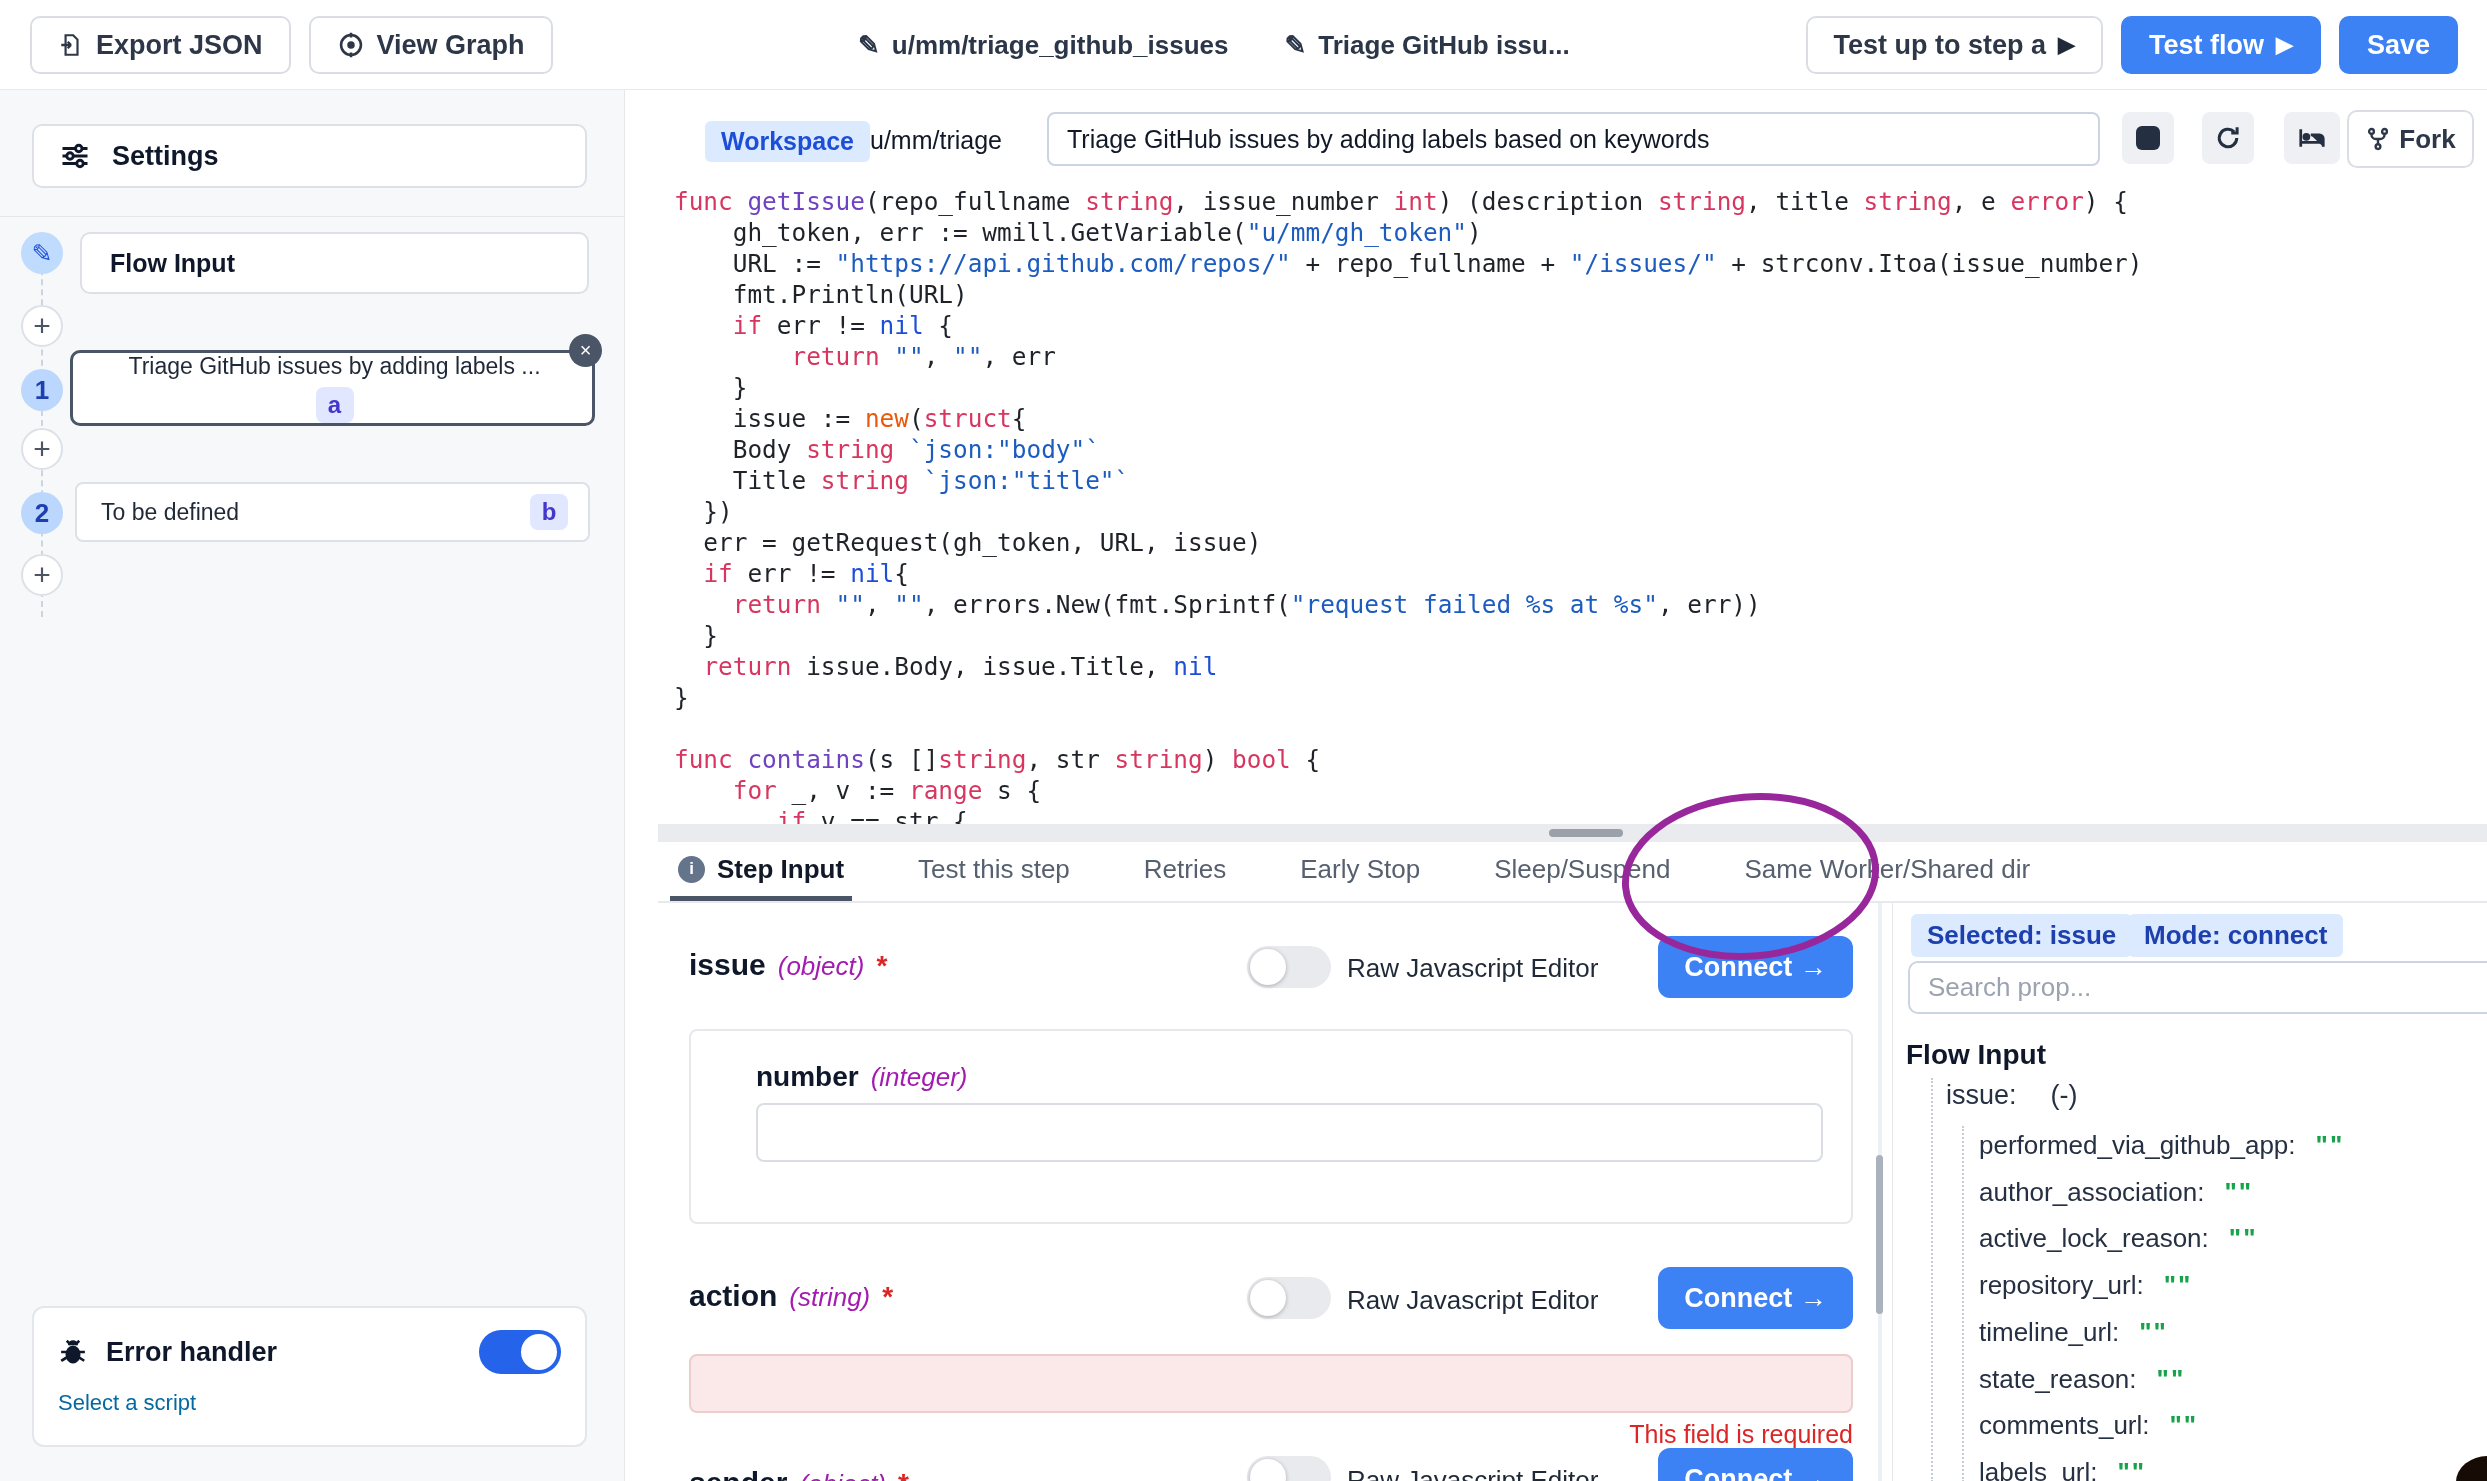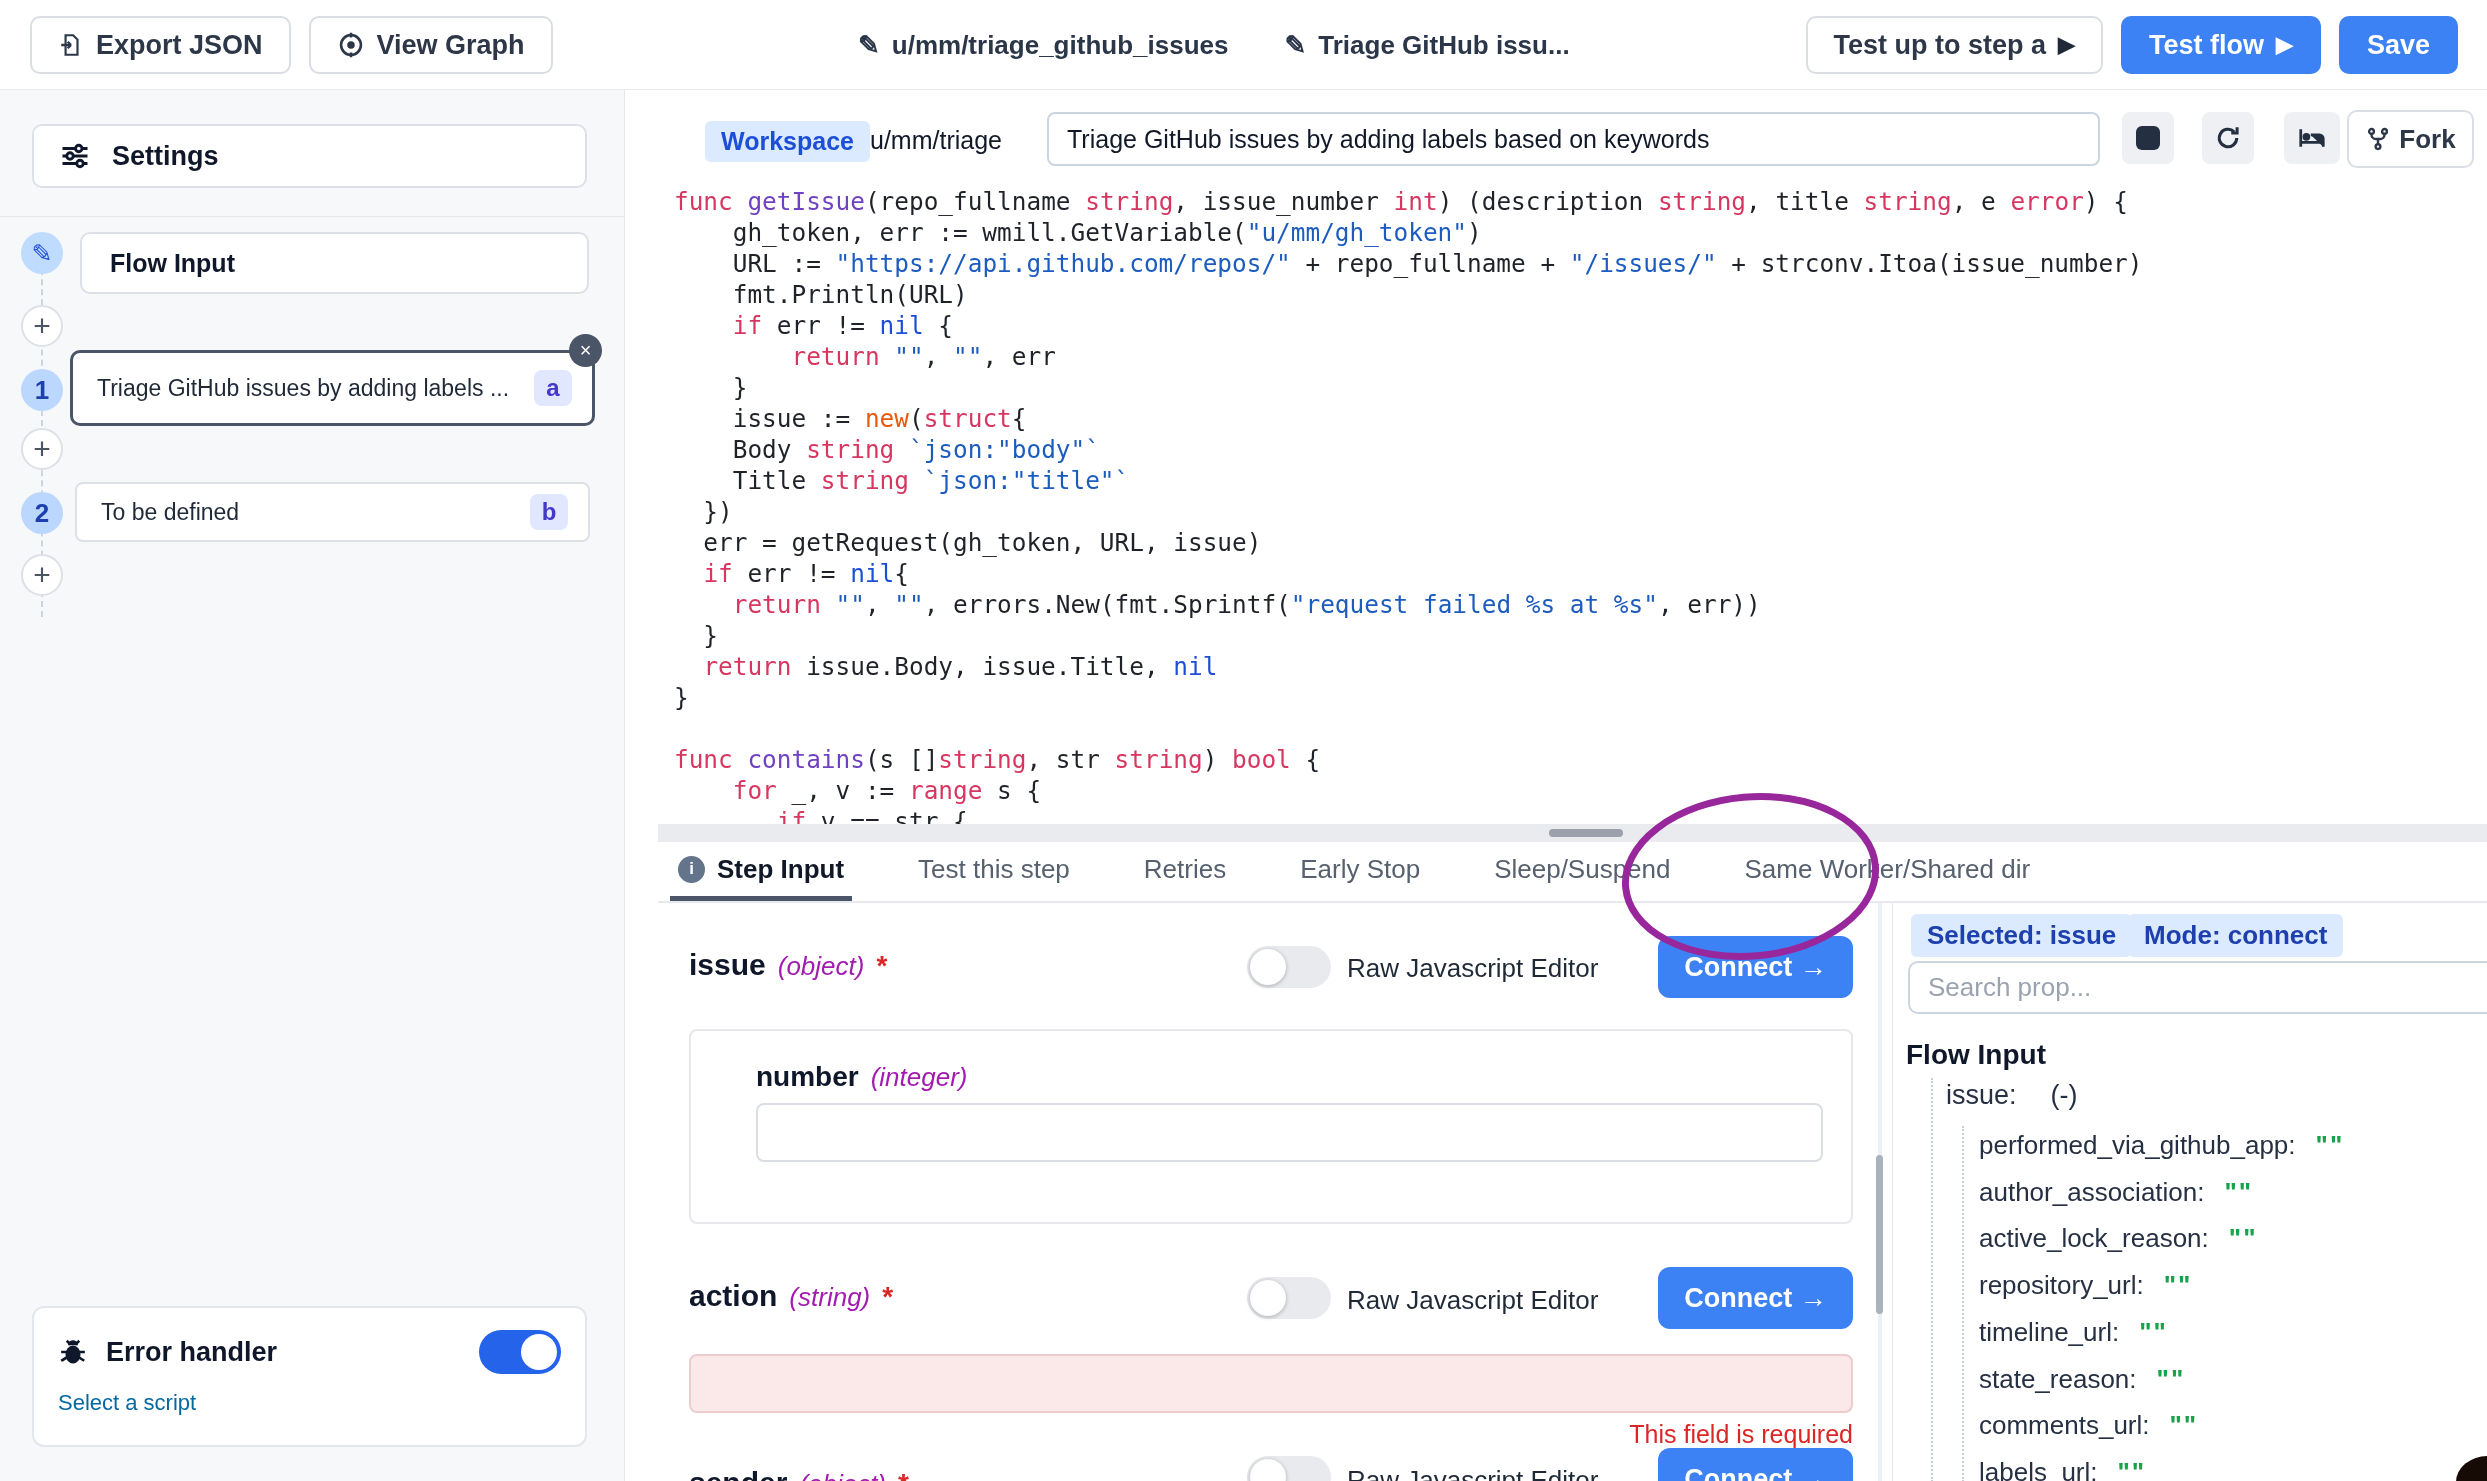--- a/index.html
+++ b/index.html
@@ -26,21 +26,21 @@
   .card { background:#fff; border:2px solid #dde1e7; border-radius:10px; }
   .settings-card { position:absolute; left:32px; top:34px; width:555px; height:64px; display:flex; align-items:center; gap:22px; padding-left:26px; font-size:27px; font-weight:bold; color:#0f172a; cursor:pointer; }
   .sb-divider { position:absolute; left:0; top:126px; width:625px; height:1px; background:#e5e7eb; }
   .rail { position:absolute; left:41px; top:149px; height:378px; border-left:2px dashed #cbd5e1; }
   .node-badge { position:absolute; width:42px; height:42px; border-radius:50%; display:flex; align-items:center; justify-content:center; }
   .badge-pencil { left:21px; top:142px; background:#bfdbfe; color:#1d4ed8; font-size:25px; }
   .badge-num { background:#bcd7fe; color:#1e40af; font-size:26px; font-weight:bold; }
   .plus-circle { position:absolute; left:21px; width:42px; height:42px; border-radius:50%; background:#fff; border:2px solid #dde1e7; color:#4b5563; font-size:30px; display:flex; align-items:center; justify-content:center; cursor:pointer; }
   .flow-input-card { position:absolute; left:80px; top:142px; width:509px; height:62px; display:flex; align-items:center; padding-left:28px; font-size:25px; font-weight:bold; color:#0f172a; cursor:pointer; }
   .step-card { position:absolute; display:flex; align-items:center; padding:0 20px 0 24px; font-size:23px; color:#1f2937; cursor:pointer; }
-  .step1 { left:70px; top:260px; width:525px; height:76px; border:3px solid #4a5568; border-radius:10px; background:#fff; }
+  .step1 { left:70px; top:260px; width:525px; height:76px; border:3px solid #4a5568; border-radius:10px; background:#fff;flex-direction:column; }
   .step2 { left:75px; top:392px; width:515px; height:60px; background:#fff; border:2px solid #dde1e7; border-radius:8px; }
   .step-label { flex:1; white-space:nowrap; overflow:hidden; }
   .step-badge { width:38px; height:36px; border-radius:8px; background:#e0e7ff; color:#4338ca; font-weight:bold; font-size:24px; display:flex; align-items:center; justify-content:center; }
   .close-dot { position:absolute; left:569px; top:244px; width:33px; height:33px; border-radius:50%; background:#4a5568; color:#fff; font-size:20px; display:flex; align-items:center; justify-content:center; cursor:pointer; z-index:3; }
   .error-card { position:absolute; left:32px; top:1216px; width:555px; height:141px; background:#fff; border:2px solid #e3e6eb; border-radius:12px; padding:22px 24px; }
   .eh-row { display:flex; align-items:center; gap:18px; font-size:27px; font-weight:bold; color:#0f172a; }
   .eh-sub { margin-top:16px; font-size:22px; color:#0369a1; }
   .toggle { position:relative; border-radius:22px; cursor:pointer; }
   .toggle-on { width:82px; height:44px; background:#2563eb; margin-left:auto; }
   .toggle-on .knob { position:absolute; right:4px; top:4px; width:36px; height:36px; border-radius:50%; background:#fff; }

